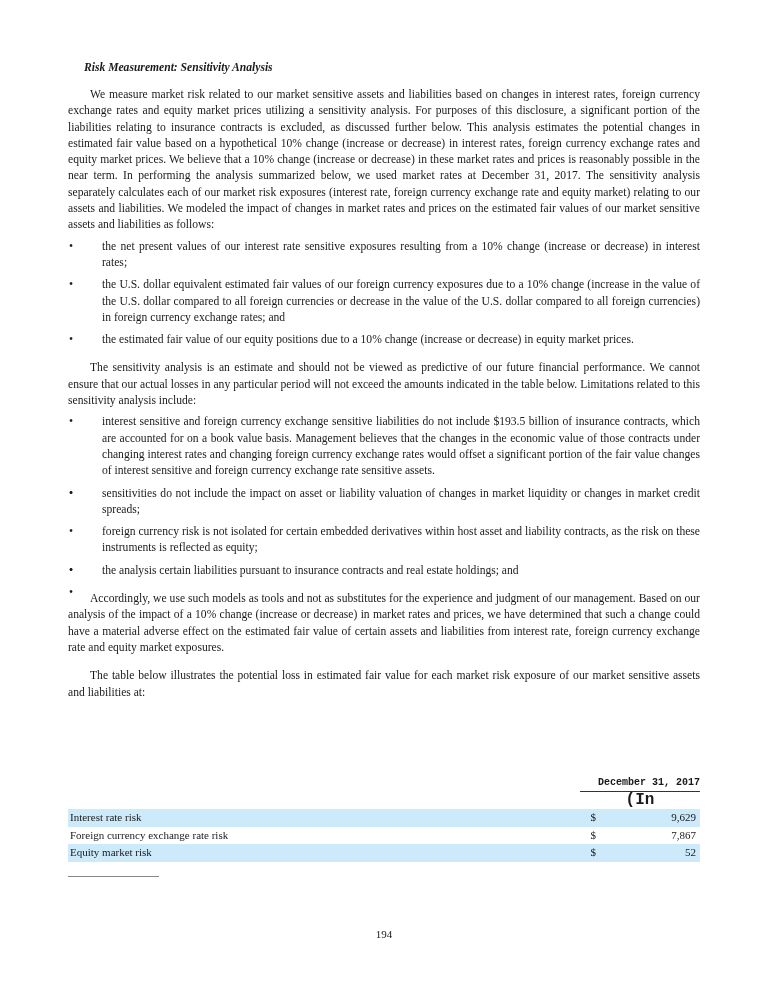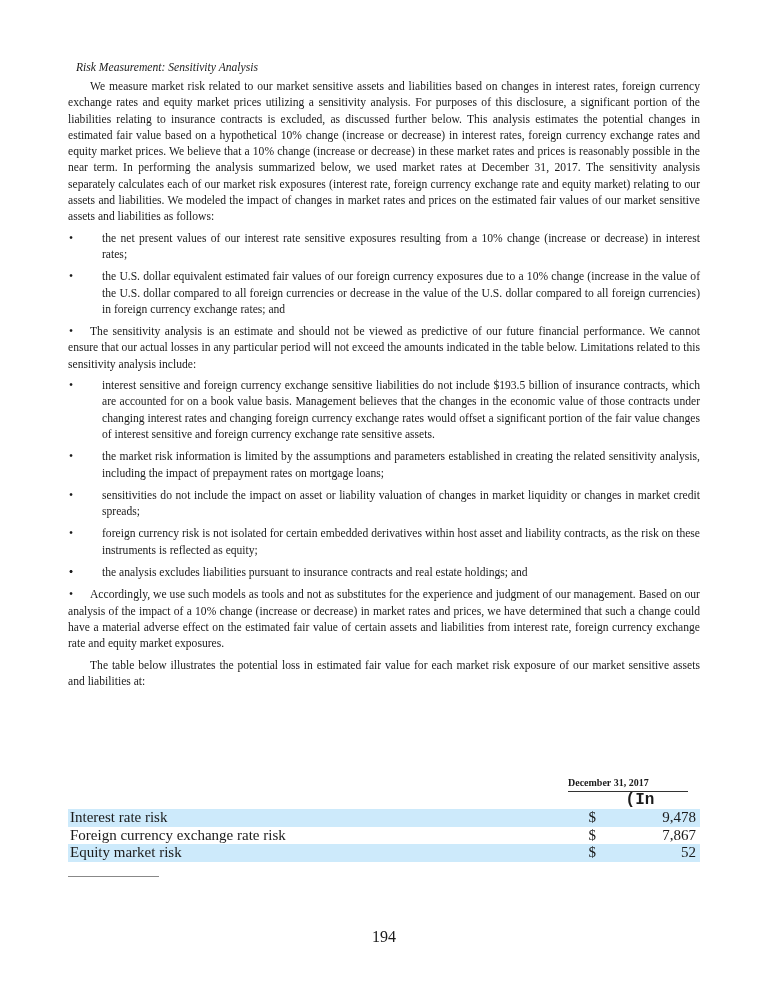--- a/index.html
+++ b/index.html
@@ -3,104 +3,105 @@
 <meta charset="utf-8">
 <style>
   html, body { margin: 0; padding: 0; background: #ffffff; }
   body {
     width: 768px; height: 993px; position: relative; overflow: hidden;
     font-family: "Liberation Serif", "DejaVu Serif", serif;
     color: #1a1a1a;
   }
   .page { position: absolute; left: 68px; top: 60px; width: 632px; }
   .section-title {
-    font-weight: normal; font-style: italic; font-size: 11.6px;
-    line-height: 15px; margin: 0 0 4px 8px;
+    font-weight: bold; font-style: italic; font-size: 11.6px;
+    line-height: 15px; margin: 0 0 4px 16px;
   }
   p.para {
-    font-size: 11.6px; line-height: 16.3px; margin: 4px 0 5px 0;
+    font-size: 11.6px; line-height: 16.3px; margin: 12px 0 5px 0;
     text-align: justify; text-indent: 22px;
   }
   ul.bullets { list-style: none; margin: 0 0 5px 0; padding: 0; }
   ul.bullets li {
     position: relative; padding-left: 34px; font-size: 11.6px;
     line-height: 16.3px; margin-bottom: 6px; text-align: justify;
   }
   ul.bullets li .bullet {
     position: absolute; left: 1px; top: 0; width: 10px;
   }
   .table-wrap { position: absolute; left: 68px; top: 775px; width: 632px; }
   .th-row { position: relative; height: 16px; }
   .th-date {
-    position: absolute; right: 12px; width: 120px; text-align: left;
+    position: absolute; right: 0; width: 120px; text-align: right;
     font-weight: bold; font-size: 10px; line-height: 16px;
     border-bottom: 1.5px solid #333;
+    font-family: Liberation Mono, monospace;
   }
   .th-units {
     position: absolute; right: 0; width: 120px; text-align: center;
     font-weight: bold; font-size: 16px; line-height: 18px; font-family: Liberation Mono, monospace;
   }
   .trow {
-    position: relative; height: 17.5px; font-size: 15px; line-height: 17.5px; padding-left: 24px;
+    position: relative; height: 17.5px; font-size: 11px; line-height: 17.5px; padding-left: 24px;
   }
   .trow.shaded { background: #cdeafb; }
   .trow .label { position: absolute; left: 2px; }
   .trow .cur { position: absolute; right: 104px; }
   .trow .val { position: absolute; right: 4px; }
   .footnote-rule {
     position: absolute; left: 68px; top: 876px; width: 91px; height: 0;
     border-top: 1px solid #888;
   }
   .page-number {
     position: absolute; left: 0; width: 768px; top: 928px; text-align: center;
-    font-size: 16px;
+    font-size: 11px;
   }
 </style>
 </head>
 <body>
 
 <div class="page">
   <div class="section-title">Risk Measurement: Sensitivity Analysis</div>
 
   <p class="para">We measure market risk related to our market sensitive assets and liabilities based on changes in interest rates, foreign currency exchange rates and equity market prices utilizing a sensitivity analysis. For purposes of this disclosure, a significant portion of the liabilities relating to insurance contracts is excluded, as discussed further below. This analysis estimates the potential changes in estimated fair value based on a hypothetical 10% change (increase or decrease) in interest rates, foreign currency exchange rates and equity market prices. We believe that a 10% change (increase or decrease) in these market rates and prices is reasonably possible in the near term. In performing the analysis summarized below, we used market rates at December 31, 2017. The sensitivity analysis separately calculates each of our market risk exposures (interest rate, foreign currency exchange rate and equity market) relating to our assets and liabilities. We modeled the impact of changes in market rates and prices on the estimated fair values of our market sensitive assets and liabilities as follows:</p>
 
   <ul class="bullets">
     <li><span class="bullet">•</span><span>the net present values of our interest rate sensitive exposures resulting from a 10% change (increase or decrease) in interest rates;</span></li>
     <li><span class="bullet">•</span><span>the U.S. dollar equivalent estimated fair values of our foreign currency exposures due to a 10% change (increase in the value of the U.S. dollar compared to all foreign currencies or decrease in the value of the U.S. dollar compared to all foreign currencies) in foreign currency exchange rates; and</span></li>
-    <li><span class="bullet">•</span></li>
+    <li><span class="bullet">•</span><span>the estimated fair value of our equity positions due to a 10% change (increase or decrease) in equity market prices.</span></li>
   </ul>
 
   <p class="para">The sensitivity analysis is an estimate and should not be viewed as predictive of our future financial performance. We cannot ensure that our actual losses in any particular period will not exceed the amounts indicated in the table below. Limitations related to this sensitivity analysis include:</p>
 
   <ul class="bullets">
     <li><span class="bullet">•</span><span>interest sensitive and foreign currency exchange sensitive liabilities do not include $193.5 billion of insurance contracts, which are accounted for on a book value basis. Management believes that the changes in the economic value of those contracts under changing interest rates and changing foreign currency exchange rates would offset a significant portion of the fair value changes of interest sensitive and foreign currency exchange rate sensitive assets.</span></li>
-    <li><span class="bullet">•</span><span>the market risk information is limited by the assumptions and parameters established in creating the related sensitivity analysis, including the impact of prepayment rates on mortgage loans;</span></li>
+    <li><span class="bullet">•</span></li>
     <li><span class="bullet">•</span><span>sensitivities do not include the impact on asset or liability valuation of changes in market liquidity or changes in market credit spreads;</span></li>
     <li><span class="bullet">•</span><span>foreign currency risk is not isolated for certain embedded derivatives within host asset and liability contracts, as the risk on these instruments is reflected as equity;</span></li>
     <li><span class="bullet">•</span></li>
-    <li><span class="bullet">•</span><span>the analysis excludes liabilities pursuant to insurance contracts and real estate holdings; and</span></li>
+    <li><span class="bullet">•</span><span>the analysis certain liabilities pursuant to insurance contracts and real estate holdings; and</span></li>
     <li><span class="bullet">•</span></li>
   </ul>
 
   <p class="para">Accordingly, we use such models as tools and not as substitutes for the experience and judgment of our management. Based on our analysis of the impact of a 10% change (increase or decrease) in market rates and prices, we have determined that such a change could have a material adverse effect on the estimated fair value of certain assets and liabilities from interest rate, foreign currency exchange rate and equity market exposures.</p>
 
   <p class="para">The table below illustrates the potential loss in estimated fair value for each market risk exposure of our market sensitive assets and liabilities at:</p>
 </div>
 
 <div class="table-wrap">
   <div class="th-row">
     <div class="th-date">December 31, 2017</div>
   </div>
   <div class="th-row" style="height:18px">
     <div class="th-units">(In millions)</div>
   </div>
   <div class="trow shaded">
     <span class="label">Interest rate risk</span>
     <span class="cur">$</span>
-    <span class="val">9,478</span>
+    <span class="val">9,629</span>
   </div>
   <div class="trow">
     <span class="label">Foreign currency exchange rate risk</span>
     <span class="cur">$</span>
     <span class="val">7,867</span>
   </div>
   <div class="trow shaded">
     <span class="label">Equity market risk</span>
     <span class="cur">$</span>
     <span class="val">52</span>

